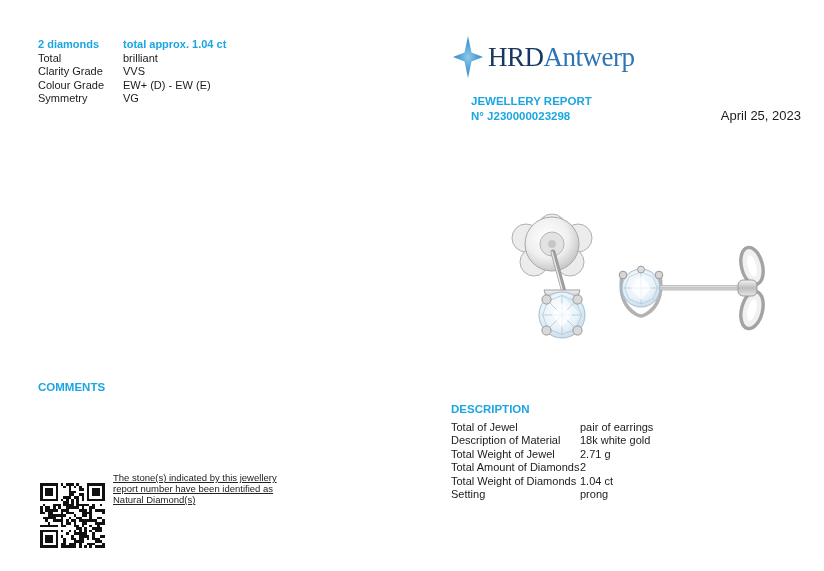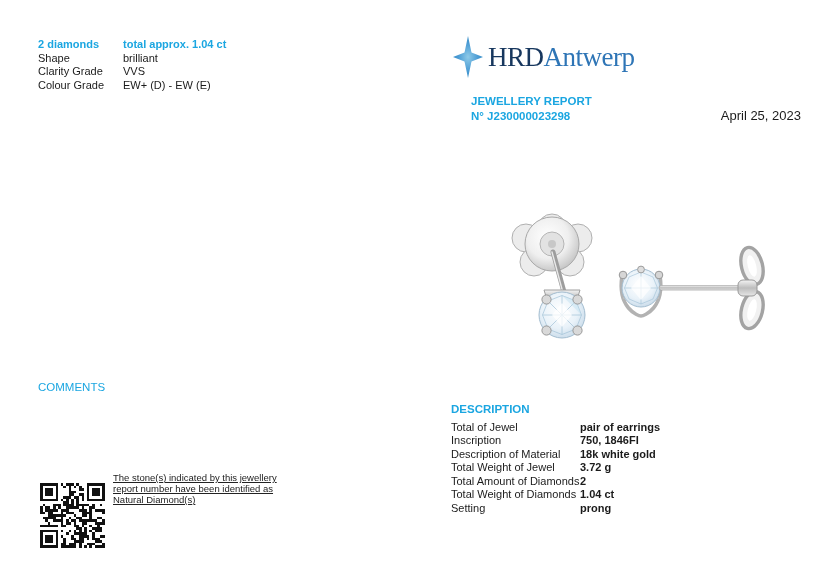--- a/index.html
+++ b/index.html
@@ -17,51 +17,55 @@
   .logo-text{font-family:"Liberation Serif",serif;font-size:27px;letter-spacing:-0.5px;margin-left:2px;}
   .logo-hrd{color:#17375e;}
   .logo-antwerp{color:#2e75b6;}
   
   .report-head{position:absolute;left:471px;top:94px;font-size:11.5px;line-height:14.5px;
     color:#1ba6e1;font-weight:bold;}
   .report-date{position:absolute;right:23px;top:108px;font-size:13px;color:#1b1b1b;}
   
   .photo{position:absolute;left:490px;top:196px;width:292px;height:158px;}
   
-  .comments-title{position:absolute;left:38px;top:381px;font-size:11.5px;font-weight:normal;color:#1ba6e1;}
+  .comments-title{position:absolute;left:38px;top:381px;font-size:11.5px;font-weight:bold;color:#1ba6e1;}
   
   .description{position:absolute;left:451px;top:403px;font-size:11px;line-height:13.5px;}
   .desc-title{color:#1ba6e1;font-weight:bold;font-size:11.5px;margin-bottom:4px;}
   .desc-row{display:grid;grid-template-columns:129px auto;}
-  .desc-row .val{font-weight:bold;}
+  .desc-row .val{font-weight:normal;}
   
   .qr{position:absolute;left:40px;top:483px;width:65px;height:65px;}
   .disclaimer{position:absolute;left:113px;top:472px;width:168px;font-size:9.5px;line-height:11px;color:#222;text-decoration:underline;}
 </style>
 </head>
 <body>
 
 <div class="page">
 
   <div class="diamond-summary">
     <div class="ds-row ds-header">
       <span>2 diamonds</span>
       <span>total approx. 1.04 ct</span>
     </div>
     <div class="ds-row">
-      <span>Shape</span>
+      <span>Total</span>
       <span>brilliant</span>
     </div>
     <div class="ds-row">
       <span>Clarity Grade</span>
       <span>VVS</span>
     </div>
     <div class="ds-row">
       <span>Colour Grade</span>
       <span>EW+ (D) - EW (E)</span>
+    </div>
+    <div class="ds-row">
+      <span>Symmetry</span>
+      <span>VG</span>
     </div>
   </div>
 
   <div class="logo">
     <svg width="36" height="42" viewBox="0 0 36 42">
       <defs>
         <radialGradient id="starG" cx="50%" cy="50%" r="60%">
           <stop offset="0%" stop-color="#8ecae8"></stop>
           <stop offset="55%" stop-color="#4a9bd4"></stop>
           <stop offset="100%" stop-color="#2e86c1"></stop>
@@ -155,30 +159,26 @@
 
   <div class="comments-title">COMMENTS</div>
 
   <div class="description">
     <div class="desc-title">DESCRIPTION</div>
     <div class="desc-row">
       <span>Total of Jewel</span>
       <span class="val">pair of earrings</span>
     </div>
     <div class="desc-row">
-      <span>Inscription</span>
-      <span class="val">750, 1846FI</span>
-    </div>
-    <div class="desc-row">
       <span>Description of Material</span>
       <span class="val">18k white gold</span>
     </div>
     <div class="desc-row">
       <span>Total Weight of Jewel</span>
-      <span class="val">3.72 g</span>
+      <span class="val">2.71 g</span>
     </div>
     <div class="desc-row">
       <span>Total Amount of Diamonds</span>
       <span class="val">2</span>
     </div>
     <div class="desc-row">
       <span>Total Weight of Diamonds</span>
       <span class="val">1.04 ct</span>
     </div>
     <div class="desc-row">

